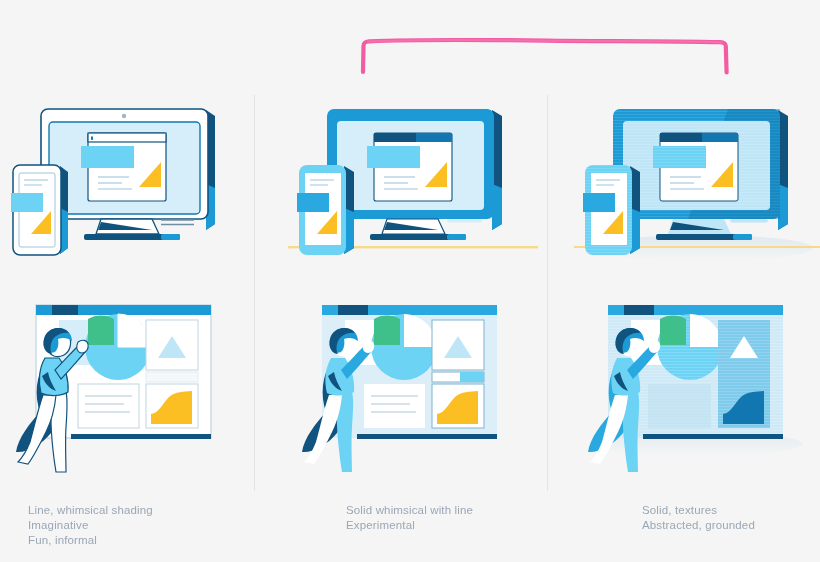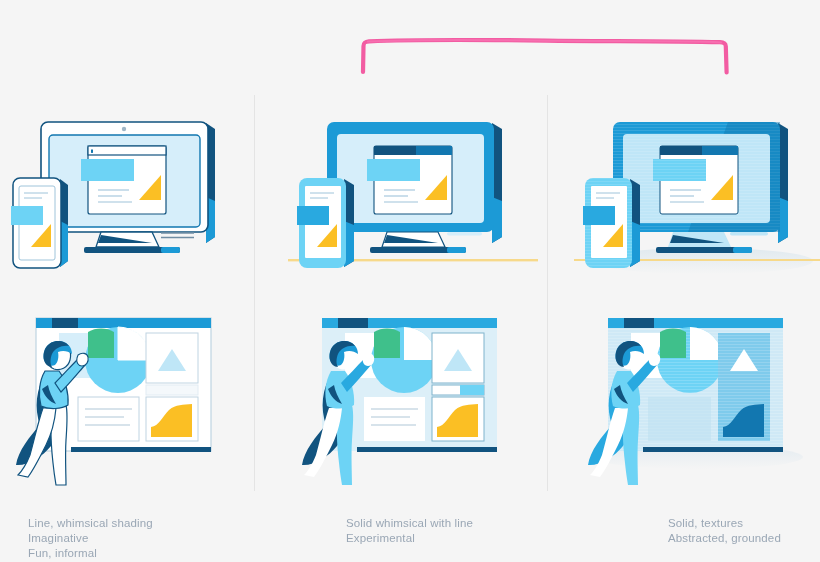--- a/index.html
+++ b/index.html
@@ -15,37 +15,37 @@
 
   
   .bracket{position:absolute;left:360px;top:34px;width:370px;height:42px;}
 
   
   .divider{position:absolute;top:95px;width:1px;height:396px;background:#e4e4e4;}
   .divider.d1{left:254px;}
   .divider.d2{left:547px;}
 
   
-  .col{position:absolute;top:13px;width:255px;height:419px;}
+  .col{position:absolute;top:0;width:255px;height:419px;}
   .col.c1{left:6px;}
   .col.c2{left:292px;}
   .col.c3{left:578px;}
 
   .cell-top{position:absolute;top:96px;left:0;width:255px;height:180px;}
   .cell-bot{position:absolute;top:292px;left:0;width:255px;height:195px;}
 
   .caption{
     position:absolute;top:503px;left:22px;
     font-size:11.5px;line-height:15px;
     color:#9aa7b5;
     letter-spacing:.15px;
     white-space:pre-line;
   }
   .col.c2 .caption{left:54px;}
-  .col.c3 .caption{left:64px;margin-left:26px;}
+  .col.c3 .caption{left:64px;}
 
   svg{display:block;overflow:visible;}
 </style>
 </head>
 <body style="background: rgb(245, 245, 245);">
 
 <div class="stage">
 
   <div class="bracket">
     <svg width="370" height="42" viewBox="0 0 370 42">

